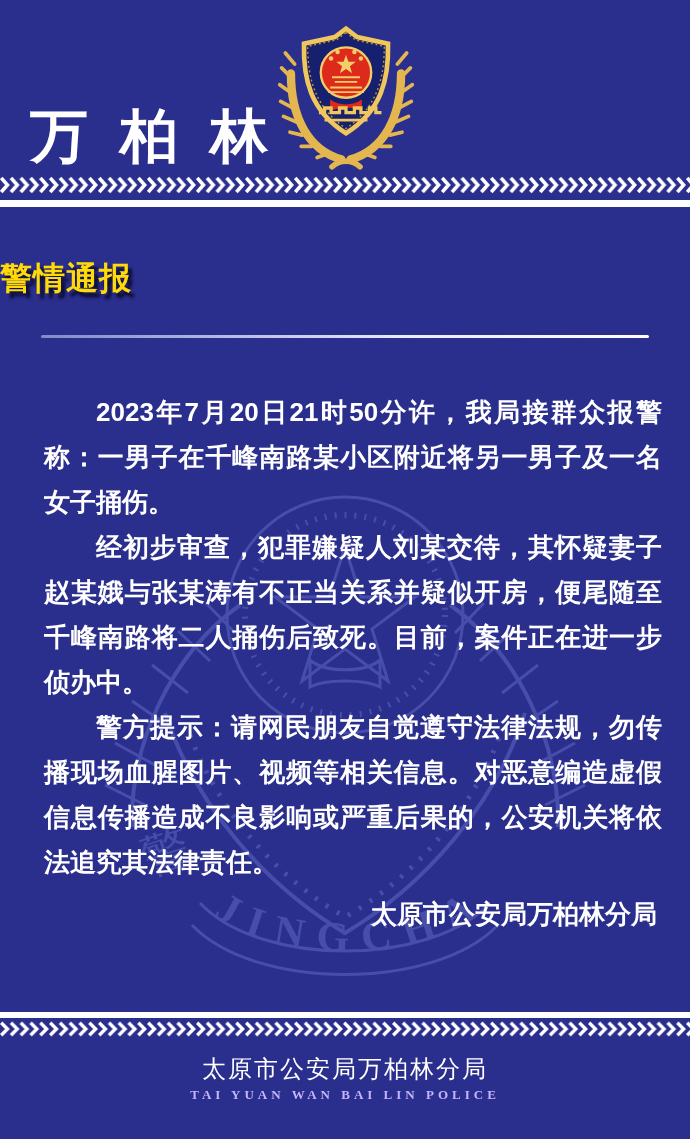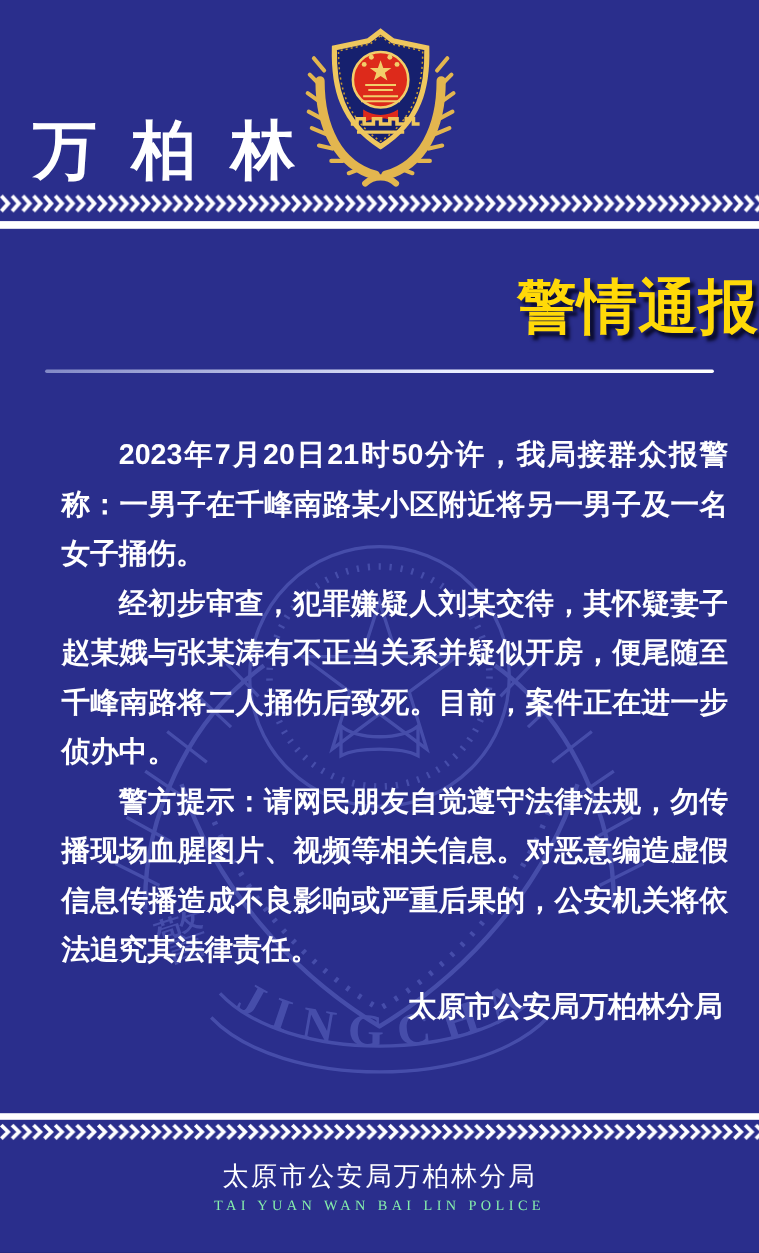--- a/index.html
+++ b/index.html
@@ -22,52 +22,52 @@
     font-size:58px;line-height:1;color:#FFFFFF;font-weight:600;
     display:inline-block;margin-bottom:4px;
   }
   .hdr-char+.hdr-char{margin-left:32px;}
   .badge-wrap{width:140px;height:152px;margin:0 22px 0 8px;flex:0 0 auto;}
   .hdr-right .hdr-char+.hdr-char{margin-left:56px;}
   .chev-band{position:relative;z-index:1;height:18px;width:690px;}
   .white-bar{position:relative;z-index:1;height:7px;background:#FFFFFF;margin-top:2px;}
   
   .title{
-    position:relative;z-index:1;margin-top:45px;text-align:right;
+    position:relative;z-index:1;margin-top:45px;text-align:left;
     font-family:"Liberation Serif",serif;font-weight:900;
-    font-size:54px;line-height:52px;letter-spacing:1px;
+    font-size:32px;line-height:52px;letter-spacing:1px;
     color:#FFD908;
     text-shadow:4px 5px 3px rgba(8,10,40,.95);
   }
   .divider{
     position:relative;z-index:1;width:608px;height:3px;margin:31px auto 0 auto;
     background:linear-gradient(to right,rgba(160,168,218,.75),#E8ECFF 60%,#FFFFFF);
     border-radius:2px;
   }
   
   .body-text{
-    position:relative;z-index:1;margin-top:52px;padding:0 28px 0 56px;
+    position:relative;z-index:1;margin-top:52px;padding:0 28px 0 44px;
     color:#FFFFFF;font-size:26px;line-height:45px;font-weight:bold;
     text-align:justify;
   }
   .body-text p{margin:0;text-indent:2em;}
   
   .sig{position:relative;z-index:1;margin-top:14px;color:#FFFFFF;font-weight:bold;font-size:26px;line-height:30px;}
   .sig-agency{text-align:right;padding-right:33px;}
   
   .footer{position:absolute;z-index:1;left:0;right:0;bottom:0;height:127px;}
   .footer .white-bar{margin-top:0;height:6px;}
   .footer .chev-band{height:16px;margin-top:3px;}
   .footer-cn{
     margin-top:15px;text-align:center;color:#FFFFFF;
     font-family:"Liberation Serif",serif;font-size:24px;line-height:26px;letter-spacing:2px;
   }
   .footer-en{
-    margin-top:5px;text-align:center;color:#86efac;
-    font-family:"Liberation Serif",serif;font-size:13px;letter-spacing:4px;font-weight:400;
+    margin-top:5px;text-align:center;color:#c4b5fd;
+    font-family:"Liberation Serif",serif;font-size:13px;letter-spacing:4px;font-weight:700;
   }
 </style>
 </head>
 <body>
 
 <div class="page">
 
   
   <svg class="watermark" viewBox="0 0 550 600" aria-hidden="true">
     <g stroke="#5E68C4" fill="none" stroke-width="3">

